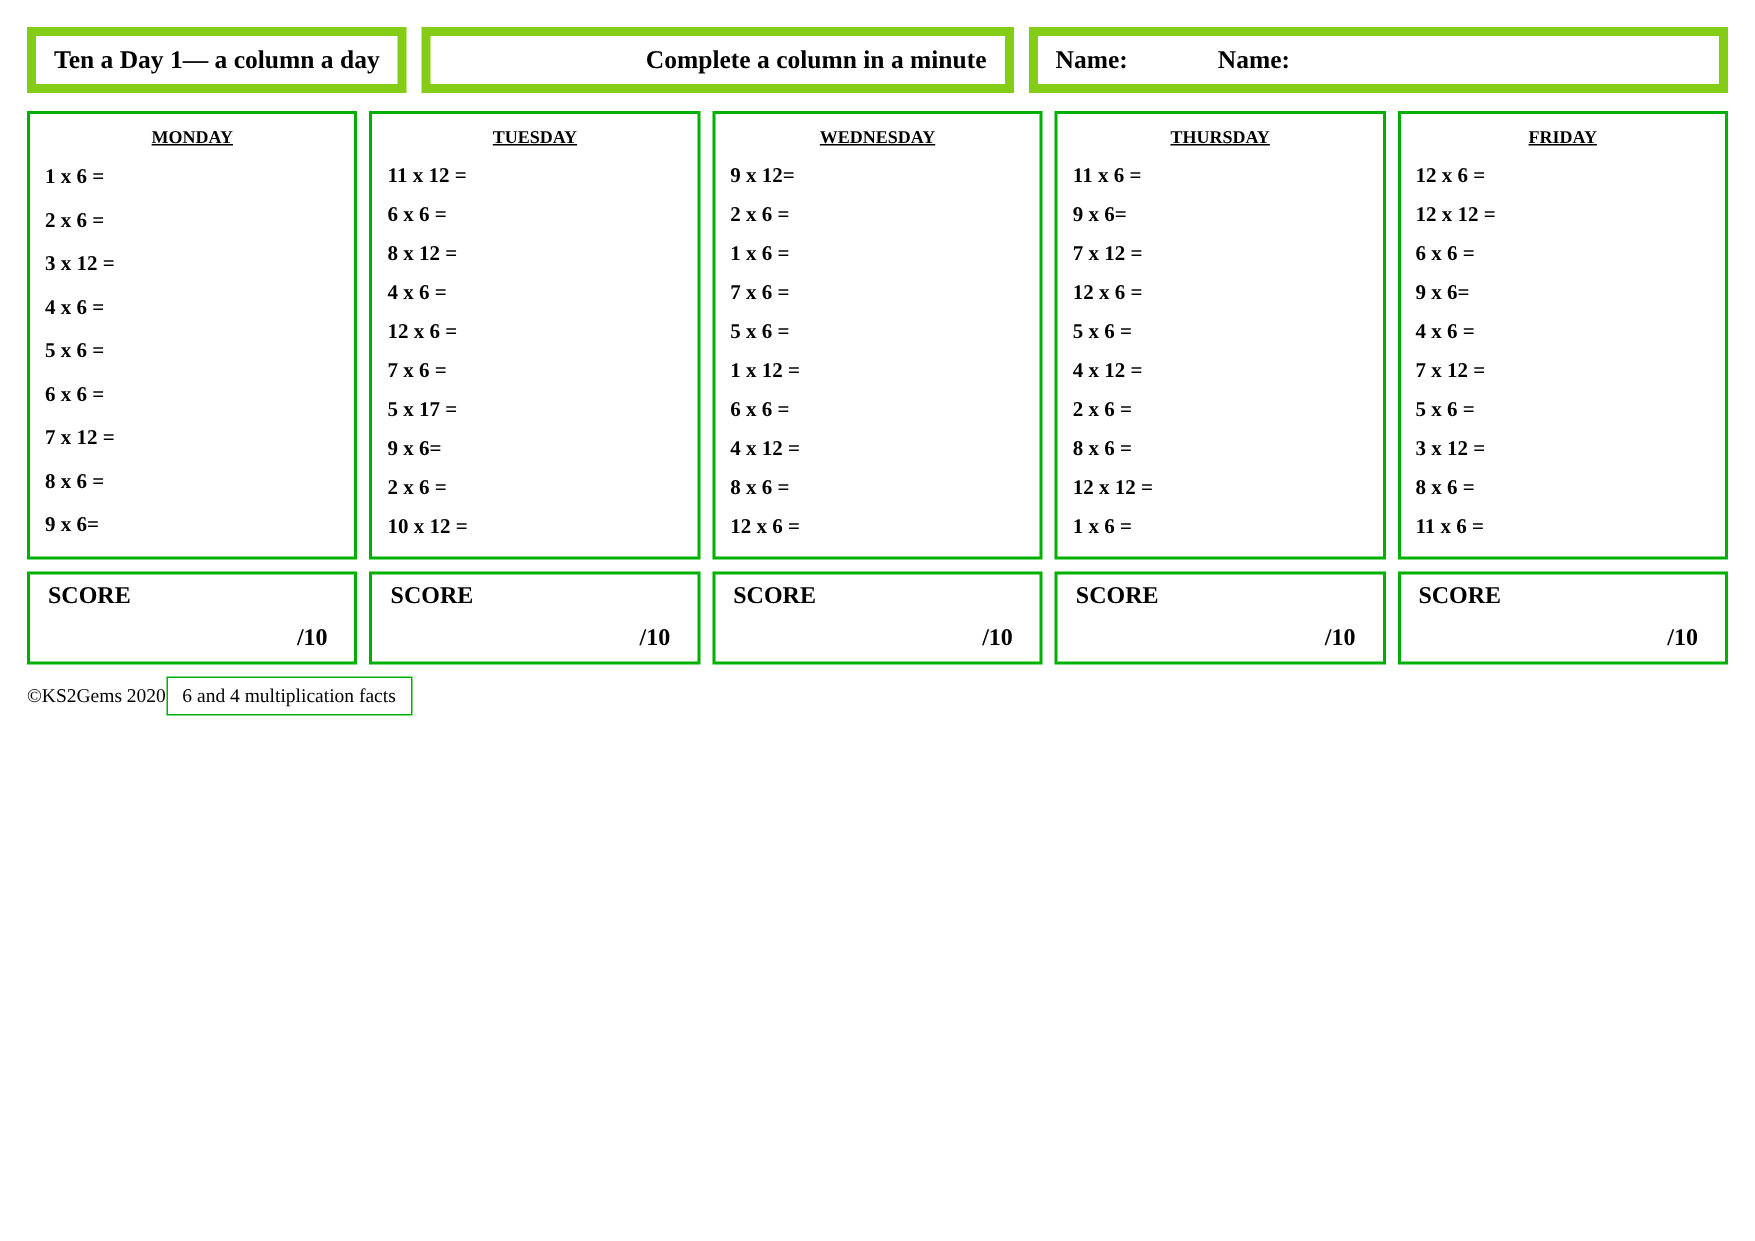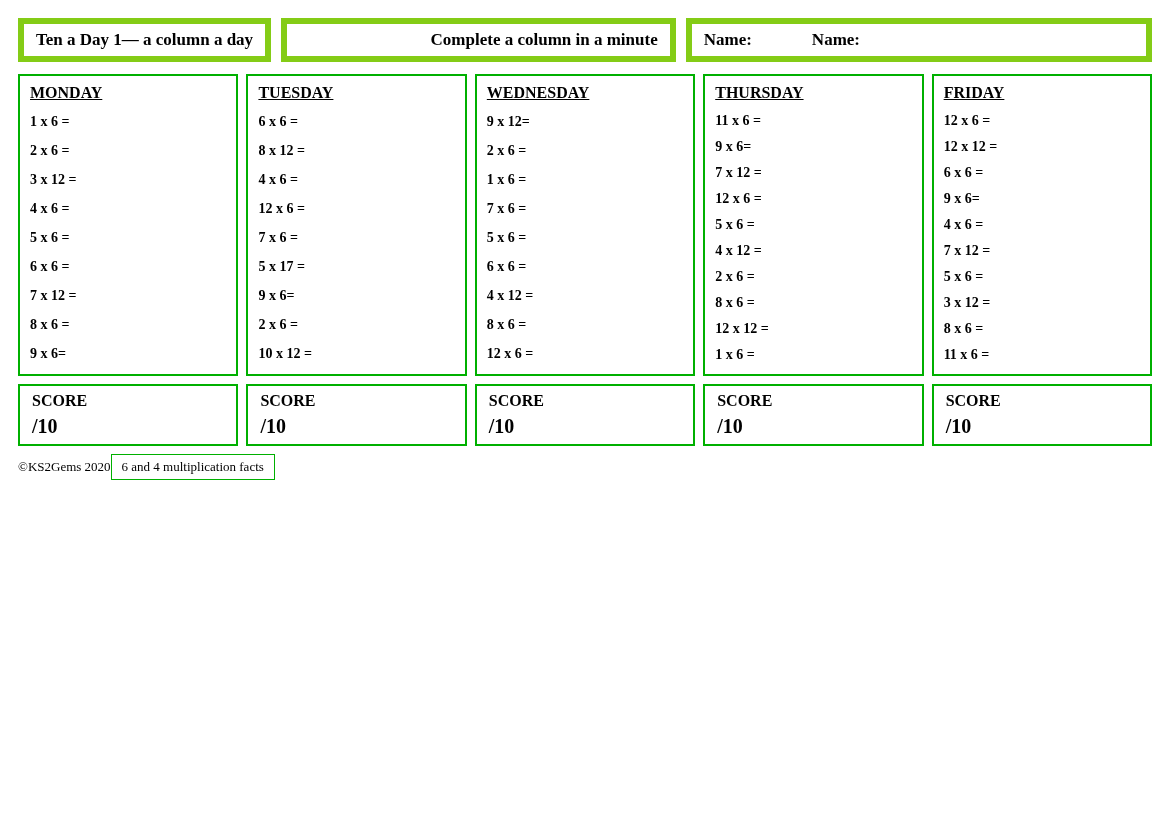--- a/index.html
+++ b/index.html
@@ -38,24 +38,24 @@
       margin-bottom: 8px;
     }
     .day-column {
       border: 2.5px solid #00b000;
       flex: 1;
       padding: 8px 10px 6px 10px;
       display: flex;
       flex-direction: column;
     }
     .day-header {
-      text-align: left;
+      text-align: center;
       font-weight: bold;
       text-decoration: underline;
-      font-size: 16px;
+      font-size: 12px;
       margin-bottom: 6px;
     }
     .fact-item {
       font-size: 14px;
       font-weight: bold;
       padding: 5px 0;
       flex: 1;
       display: flex;
       align-items: center;
     }
@@ -71,21 +71,22 @@
       min-height: 62px;
       display: flex;
       flex-direction: column;
       justify-content: space-between;
     }
     .score-label {
       font-size: 16px;
       font-weight: bold;
     }
     .score-value {
-      font-size: 20px;
+      text-align: right;
+      font-size: 16px;
       font-weight: bold;
       padding-right: 6px;
     }
     .footer-row {
       display: flex;
       align-items: center;
       margin-top: 4px;
     }
     .copyright {
       font-size: 13px;
@@ -120,37 +121,39 @@
       <div class="fact-item">3 x 12 =</div>
       <div class="fact-item">4 x 6 =</div>
       <div class="fact-item">5 x 6 =</div>
       <div class="fact-item">6 x 6 =</div>
       <div class="fact-item">7 x 12 =</div>
       <div class="fact-item">8 x 6 =</div>
       <div class="fact-item">9 x 6=</div>
     </div>
     <div class="day-column">
       <div class="day-header">TUESDAY</div>
+      <div class="fact-item">11 x 12 =</div>
       <div class="fact-item">6 x 6 =</div>
       <div class="fact-item">8 x 12 =</div>
       <div class="fact-item">4 x 6 =</div>
       <div class="fact-item">12 x 6 =</div>
       <div class="fact-item">7 x 6 =</div>
       <div class="fact-item">5 x 17 =</div>
       <div class="fact-item">9 x 6=</div>
       <div class="fact-item">2 x 6 =</div>
       <div class="fact-item">10 x 12 =</div>
     </div>
     <div class="day-column">
       <div class="day-header">WEDNESDAY</div>
       <div class="fact-item">9 x 12=</div>
       <div class="fact-item">2 x 6 =</div>
       <div class="fact-item">1 x 6 =</div>
       <div class="fact-item">7 x 6 =</div>
       <div class="fact-item">5 x 6 =</div>
+      <div class="fact-item">1 x 12 =</div>
       <div class="fact-item">6 x 6 =</div>
       <div class="fact-item">4 x 12 =</div>
       <div class="fact-item">8 x 6 =</div>
       <div class="fact-item">12 x 6 =</div>
     </div>
     <div class="day-column">
       <div class="day-header">THURSDAY</div>
       <div class="fact-item">11 x 6 =</div>
       <div class="fact-item">9 x 6=</div>
       <div class="fact-item">7 x 12 =</div>

